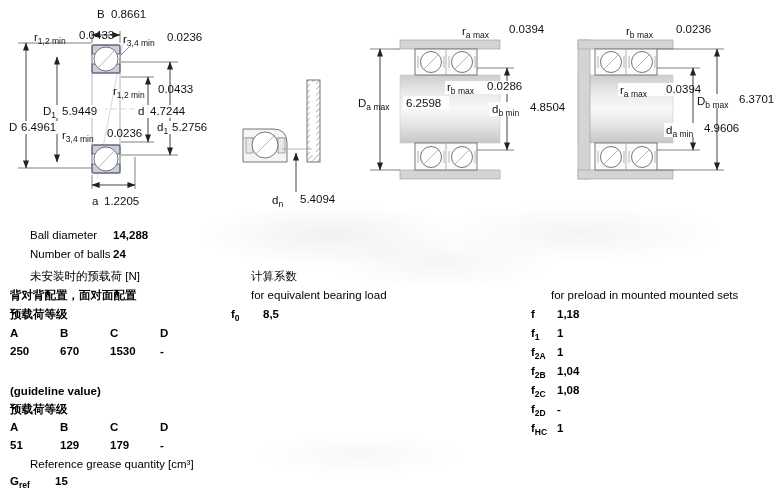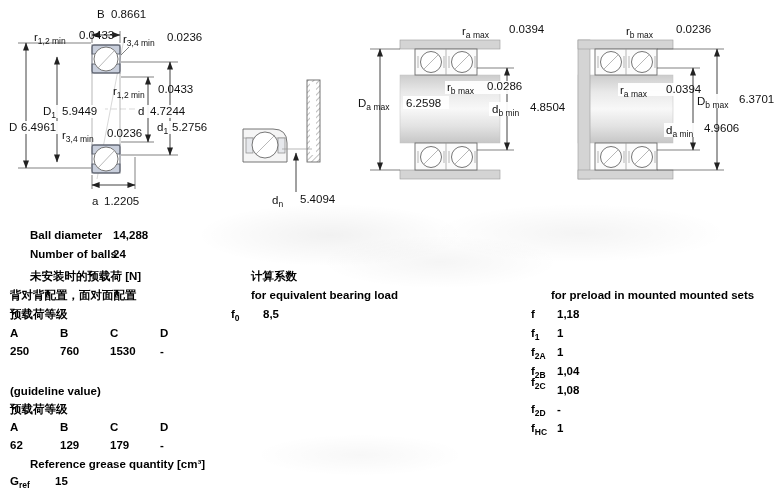--- a/index.html
+++ b/index.html
@@ -5,21 +5,21 @@
   html,body{margin:0;padding:0;background:#fff;}
   body{font-family:"Liberation Sans","DejaVu Sans",sans-serif;color:#000;}
   .sheet{position:relative;width:779px;height:494px;background:#fff;overflow:hidden;}
   .wm{position:absolute;left:0;top:0;width:779px;height:494px;
       background:
         radial-gradient(ellipse 190px 45px at 330px 235px, rgba(0,0,0,0.055), transparent 70%),
         radial-gradient(ellipse 210px 42px at 580px 233px, rgba(0,0,0,0.045), transparent 70%),
         radial-gradient(ellipse 170px 38px at 440px 262px, rgba(0,0,0,0.04), transparent 70%),
         radial-gradient(ellipse 150px 30px at 360px 455px, rgba(0,0,0,0.03), transparent 70%);}
   .txt{position:absolute;font-size:11.5px;line-height:13px;white-space:nowrap;font-weight:bold;}
-  .b{font-weight:bold;padding-left:20px;}
+  .b{font-weight:normal;padding-left:20px;}
   .txt sub{font-size:8.5px;}
   svg{position:absolute;overflow:visible;}
   svg text{font-size:11.5px;fill:#111;font-family:"Liberation Sans","DejaVu Sans",sans-serif;}
   tspan.su{font-size:8.5px;}
   line.dim,path.dim{stroke:#2e2e2e;stroke-width:0.9;fill:none;}
   line.ext{stroke:#4a4a4a;stroke-width:0.7;}
   line.fine{stroke:#999;stroke-width:0.7;}
   line.ghost{stroke:#c7c7c7;stroke-width:0.7;}
   .ring{fill:#c9cfdc;stroke:#5a5f6b;stroke-width:0.9;}
   .outl{fill:none;stroke:#5a5f6b;stroke-width:0.9;}
@@ -254,31 +254,31 @@
   <div class="txt" style="left:113px;top:248px">24</div>
 
   <div class="txt b" style="left:10px;top:270px">未安装时的预载荷 [N]</div>
   <div class="txt" style="left:10px;top:289px">背对背配置，面对面配置</div>
   <div class="txt" style="left:10px;top:308px">预载荷等级</div>
   <div class="txt" style="left:10px;top:327px">A</div>
   <div class="txt" style="left:60px;top:327px">B</div>
   <div class="txt" style="left:110px;top:327px">C</div>
   <div class="txt" style="left:160px;top:327px">D</div>
   <div class="txt" style="left:10px;top:345px">250</div>
-  <div class="txt" style="left:60px;top:345px">760</div>
+  <div class="txt" style="left:60px;top:345px">670</div>
   <div class="txt" style="left:110px;top:345px">1530</div>
   <div class="txt" style="left:160px;top:345px">-</div>
 
   <div class="txt" style="left:10px;top:385px">(guideline value)</div>
   <div class="txt" style="left:10px;top:403px">预载荷等级</div>
   <div class="txt" style="left:10px;top:421px">A</div>
   <div class="txt" style="left:60px;top:421px">B</div>
   <div class="txt" style="left:110px;top:421px">C</div>
   <div class="txt" style="left:160px;top:421px">D</div>
-  <div class="txt" style="left:10px;top:439px">62</div>
+  <div class="txt" style="left:10px;top:439px">51</div>
   <div class="txt" style="left:60px;top:439px">129</div>
   <div class="txt" style="left:110px;top:439px">179</div>
   <div class="txt" style="left:160px;top:439px">-</div>
 
   <div class="txt b" style="left:10px;top:458px">Reference grease quantity [cm³]</div>
   <div class="txt" style="left:10px;top:475px"><span>G</span><sub>ref</sub></div>
   <div class="txt" style="left:55px;top:475px">15</div>
 
   <div class="txt b" style="left:231px;top:270px">计算系数</div>
   <div class="txt b" style="left:231px;top:289px">for equivalent bearing load</div>
@@ -287,19 +287,19 @@
 
   <div class="txt b" style="left:531px;top:289px">for preload in mounted mounted sets</div>
   <div class="txt" style="left:531px;top:308px"><span>f</span><sub></sub></div>
   <div class="txt" style="left:557px;top:308px">1,18</div>
   <div class="txt" style="left:531px;top:327px"><span>f</span><sub>1</sub></div>
   <div class="txt" style="left:557px;top:327px">1</div>
   <div class="txt" style="left:531px;top:346px"><span>f</span><sub>2A</sub></div>
   <div class="txt" style="left:557px;top:346px">1</div>
   <div class="txt" style="left:531px;top:365px"><span>f</span><sub>2B</sub></div>
   <div class="txt" style="left:557px;top:365px">1,04</div>
-  <div class="txt" style="left:531px;top:376px"><span>f</span><sub>2C</sub></div>
+  <div class="txt" style="left:531px;top:384px"><span>f</span><sub>2C</sub></div>
   <div class="txt" style="left:557px;top:384px">1,08</div>
   <div class="txt" style="left:531px;top:403px"><span>f</span><sub>2D</sub></div>
   <div class="txt" style="left:557px;top:403px">-</div>
   <div class="txt" style="left:531px;top:422px"><span>f</span><sub>HC</sub></div>
   <div class="txt" style="left:557px;top:422px">1</div>
 </div>
 
 </body></html>

